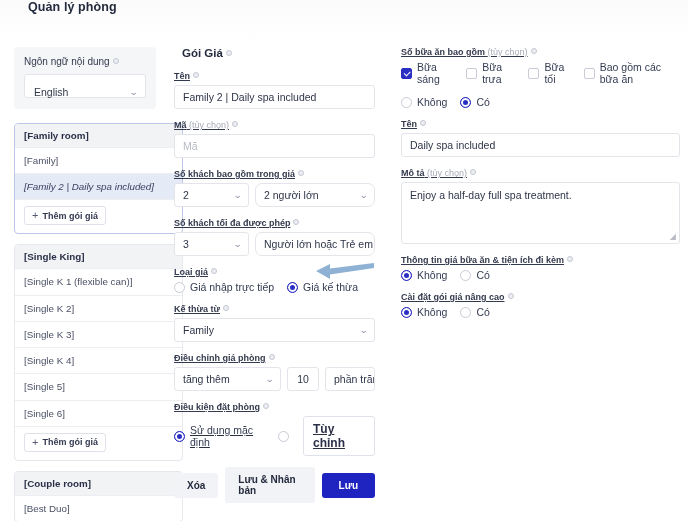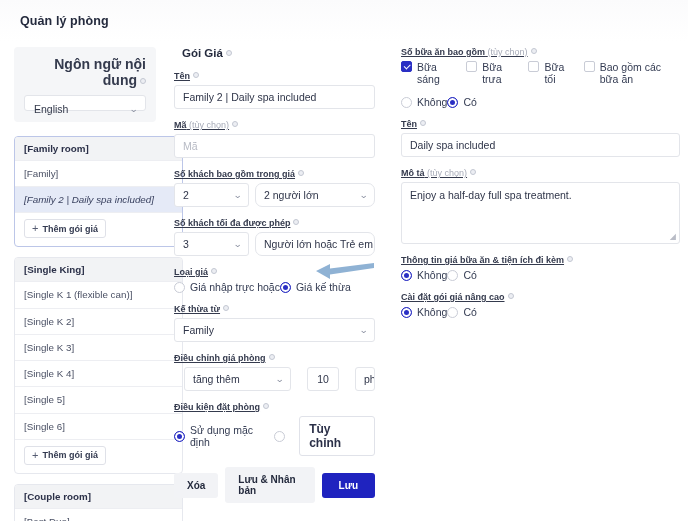--- a/index.html
+++ b/index.html
@@ -11,40 +11,40 @@
     font-size: 11px;
     color: #2d3142;
     overflow: hidden;
   }
   .page { width:688px; height:521px; position:relative; overflow:hidden; background:#fff; }
 
   
   .topbar {
     height: 42px;
     background: linear-gradient(#fbfbfc,#ffffff);
-    display:flex; align-items:center;
-    padding-left: 20px;
+    display:flex; align-items:flex-start;
+    padding-left: 28px;
   }
   .topbar .title {
     font-size: 12.5px; font-weight: 700; color:#242a3d; letter-spacing:.1px;
   }
 
   
   .cols { display:flex; padding: 0 0 0 0; }
 
   
   .sidebar { width:168px; padding: 5px 0 0 14px; flex:0 0 168px; }
   .lang-card {
     background:#f5f6f8; border-radius:4px; padding:9px 10px 11px 10px;
     width:142px; margin-bottom:14px;
   }
-  .lang-label { font-size:14px; font-weight:700; color:#343a4d; margin-bottom:7px;text-align:right; }
+  .lang-label { font-size:10px; font-weight:400; color:#343a4d; margin-bottom:7px; }
   .select-box {
     background:#fff; border:1px solid #e3e5ea; border-radius:3px;
-    height:16px; display:flex; align-items:center; justify-content:space-between;
+    height:24px; display:flex; align-items:center; justify-content:space-between;
     padding: 12px 7px 0 9px; font-size:10.5px; color:#32384a;
   }
   .chev { color:#8d93a3; font-size:9px; line-height:1; transform: scaleX(1.25); }
 
   .group {
     width:169px; border:1px solid #e6e8ee; border-radius:4px;
     margin-bottom:10px; background:#fff; overflow:hidden;
   }
   .group.active { border-color:#bcc6e8; }
   .group-head {
@@ -90,51 +90,51 @@
   }
   .input.ph { color:#b7bac4; }
   .row2 { display:flex; gap:6px; }
   .sel { border:1px solid #e3e5ea; border-radius:3px; height:24px; background:#fff;
          display:flex; align-items:center; justify-content:space-between;
          padding:0 6px 0 8px; font-size:10.5px; color:#2f3549; white-space:nowrap; overflow:hidden;}
   .sel-sm { width:75px; flex:0 0 75px; }
   .sel-lg { flex:1;border-radius:7px; }
 
   
-  .radios { display:flex; align-items:center; gap:0; }
+  .radios { display:flex; align-items:center; gap:13px; }
   .radio { display:inline-flex; align-items:center; gap:5px; font-size:10.5px; color:#333b52; cursor:pointer;}
   .dot {
     width:11px; height:11px; border-radius:50%; border:1px solid #c9ccd6;
     background:#fff; flex:0 0 11px; position:relative;
   }
   .dot.on { border:1px solid #2a2fc4; background:#2a2fc4; box-shadow: inset 0 0 0 2px #fff; }
   .checks { display:flex; align-items:center; gap:13px; flex-wrap:nowrap; }
-  .chk { display:inline-flex; gap:5px; font-size:10.5px; color:#333b52; cursor:pointer;}
+  .chk { display:inline-flex; align-items:center; gap:5px; font-size:10.5px; color:#333b52; cursor:pointer;}
   .box {
     width:11px; height:11px; border-radius:2px; border:1px solid #c9ccd6; background:#fff;
     flex:0 0 11px; display:flex; align-items:center; justify-content:center;
   }
   .box.on { background:#2a2fc4; border-color:#2a2fc4; }
   .box.on:after {
     content:""; width:5px; height:2.5px; border-left:1.6px solid #fff; border-bottom:1.6px solid #fff;
     transform: rotate(-45deg); margin-top:-1px;
   }
 
   .ta {
     width:100%; height:62px; border:1px solid #e3e5ea; border-radius:3px; background:#fff;
     font-size:10.5px; color:#2f3549; padding:6px 8px; position:relative;
   }
   .ta .grip { position:absolute; right:3px; bottom:2px; color:#b9bcc6; font-size:8px; }
 
-  .three { display:flex; gap:16px; align-items:center;margin-left:10px; }
+  .three { display:flex; gap:6px; align-items:center; }
   .three .a { flex:0 0 107px; }
   .three .b { flex:0 0 32px; justify-content:center; padding:0; }
   .three .c { flex:1; }
 
-  .booking-row { display:flex; align-items:center; gap:9px; }
+  .booking-row { display:flex; align-items:center; gap:9px;text-decoration:underline; }
   .ghost-btn {
     border:1px solid #e0e2e9; background:#fff; border-radius:3px;
     padding:5px 9px; font-size:12px; font-weight:700; color:#2b3048; cursor:pointer;
   }
 
   .actions { display:flex; gap:7px; align-items:center; }
   .btn {
     border-radius:3px; padding:6px 12px; font-size:10px; font-weight:700; cursor:pointer;
     border:1px solid transparent;
   }
@@ -238,21 +238,21 @@
 
             </div>
           </div>
         </div>
 
         <div class="fld">
           <span class="lbl"><span>Loại giá</span><span class="info"></span></span>
           <div class="radios" id="rate-type-radios">
               <label class="radio">
                 <span class="dot"></span>
-                <span>Giá nhập trực hoặc</span>
+                <span>Giá nhập trực tiếp</span>
               </label>
               <label class="radio">
                 <span class="dot on"></span>
                 <span>Giá kế thừa</span>
               </label>
             </div>
         </div>
 
         <div class="fld">
           <span class="lbl"><span>Kế thừa từ</span><span class="info"></span></span>

